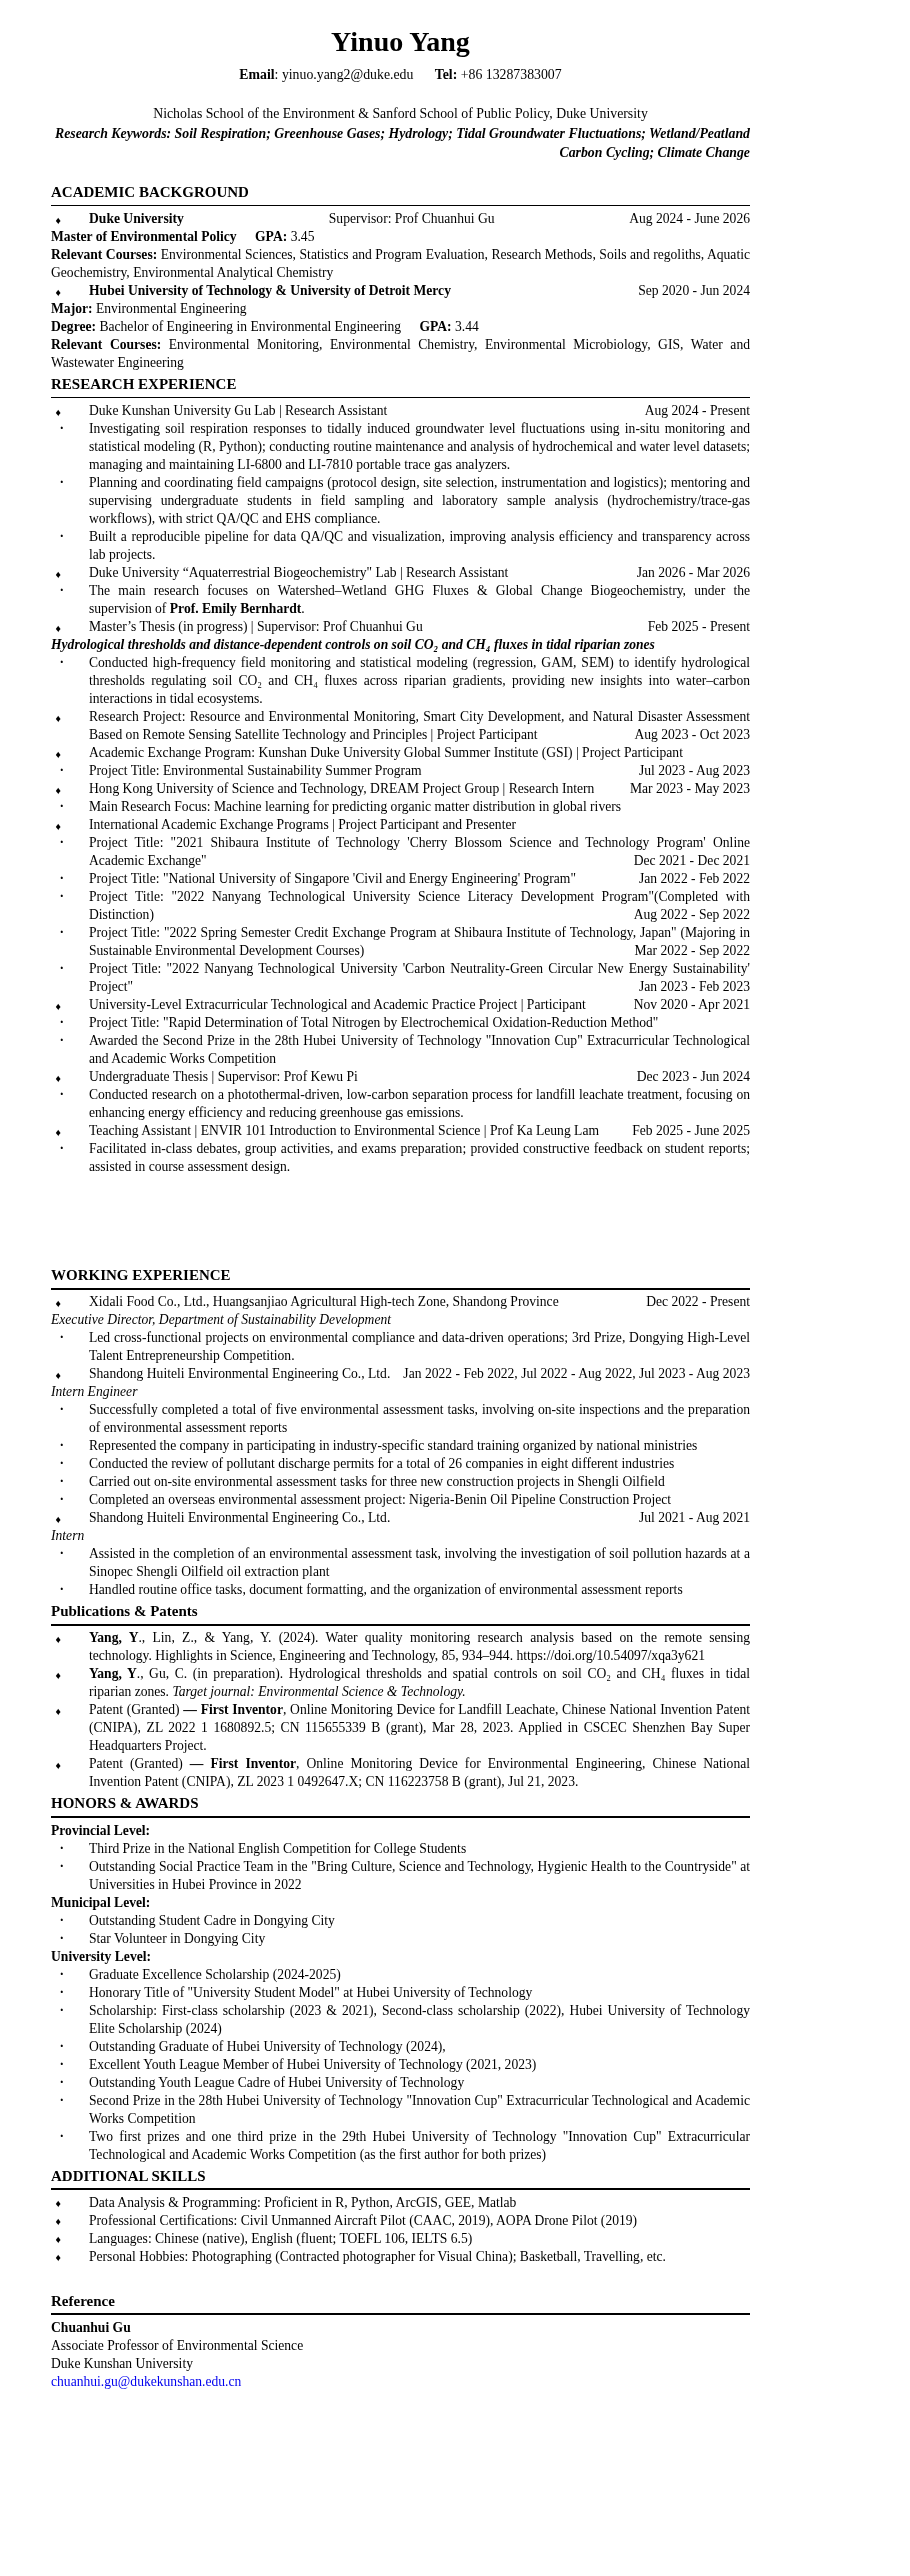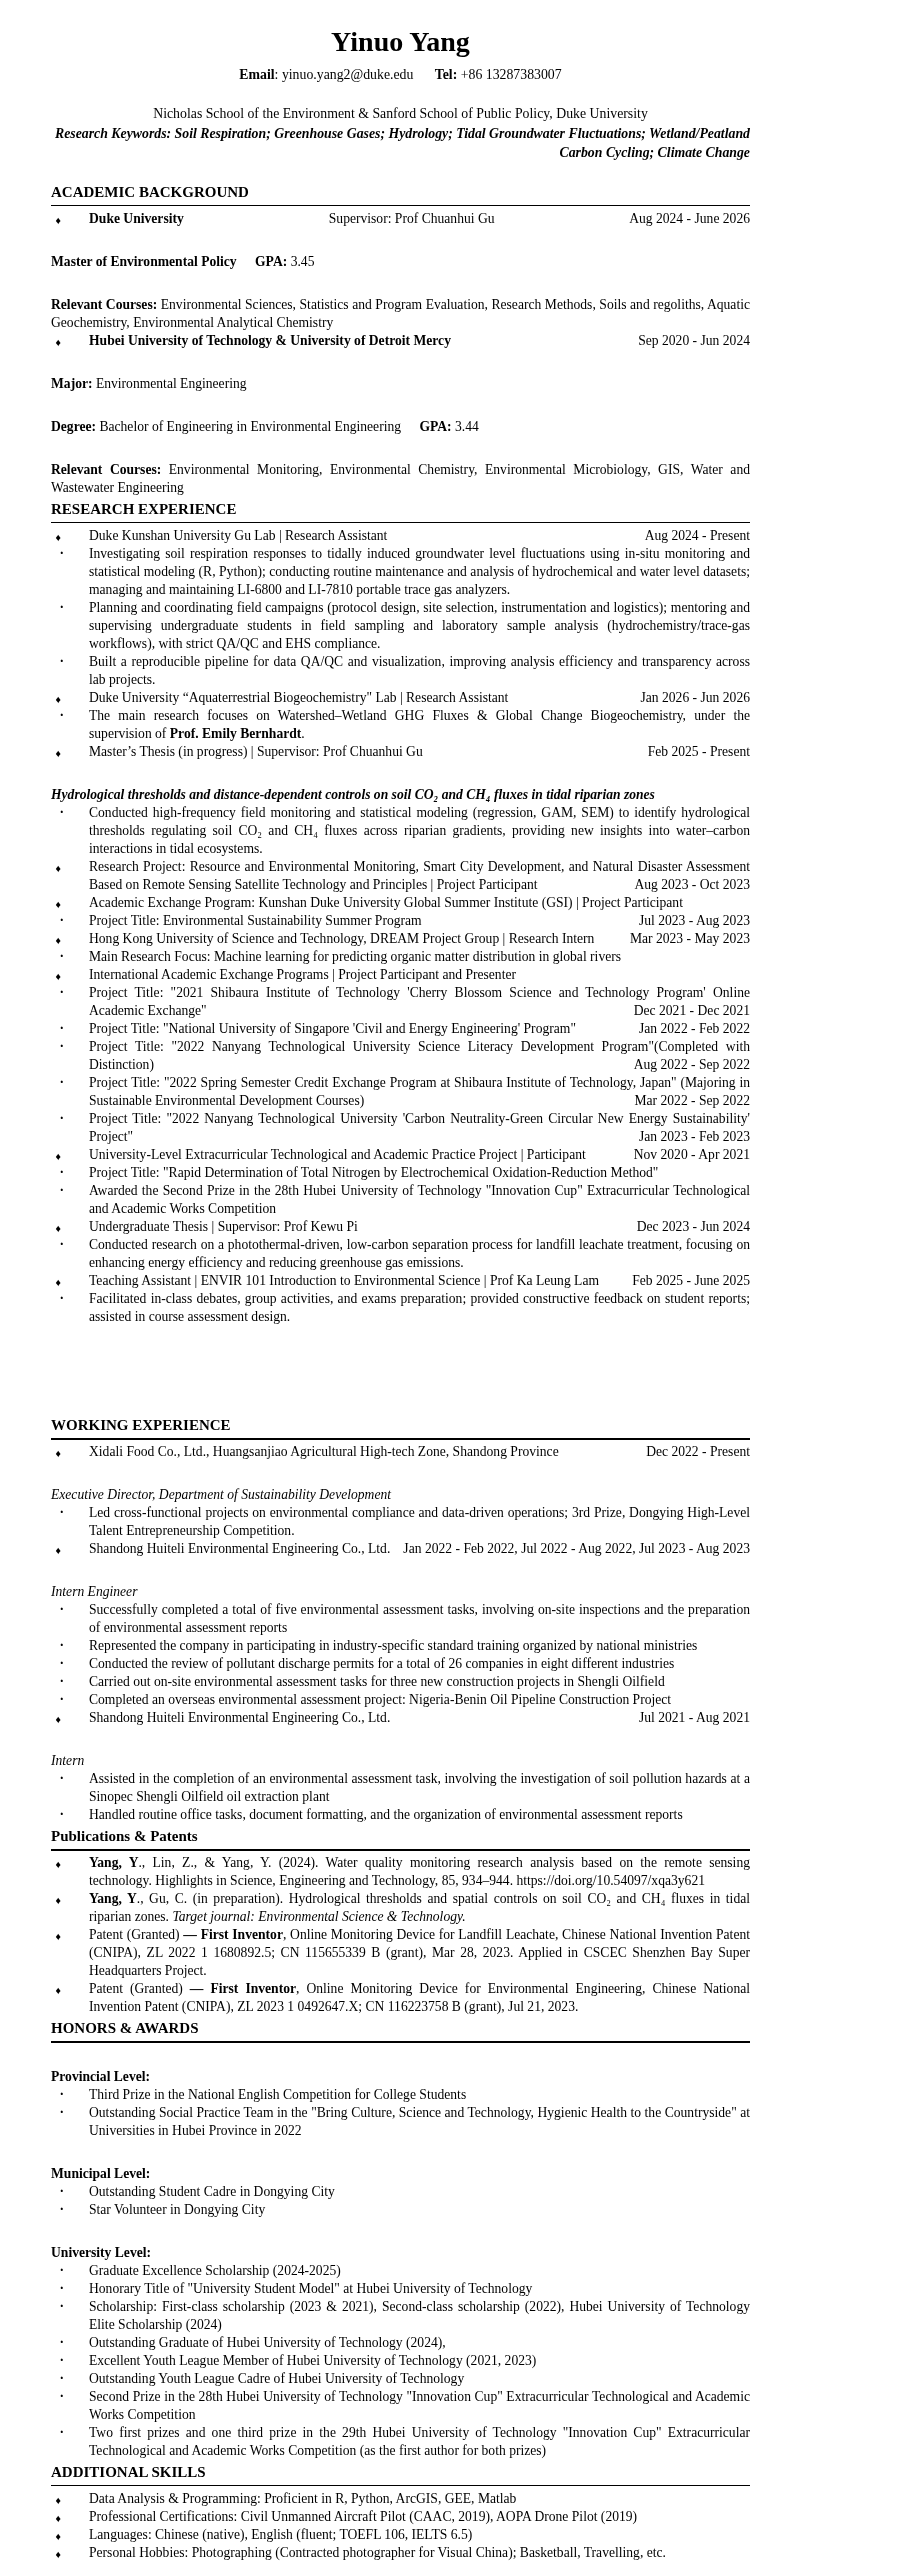--- a/index.html
+++ b/index.html
@@ -15,21 +15,21 @@
     text-align:right;font-size:13.8px;font-weight:bold;font-style:italic;
     line-height:1.42;max-width:754px;margin:2.3px auto 0;
   }
   .sections{margin-top:20px;}
   .sec-title{font-size:15px;font-weight:bold;margin-top:3px;line-height:1.2;}
   .rule{height:1.5px;background:#000;margin:3.8px 0 3.8px;}
   .line{
     position:relative;padding-left:38px;font-size:13.6px;line-height:18px;
     text-align:justify;
   }
-  .line.nb{padding-left:0;margin-top:25px;}
+  .line.nb{padding-left:0;}
   .content{display:block;}
   .bullet{position:absolute;left:4.6px;top:0;}
   .bullet.dia{font-size:10.7px;top:0.8px;}
   .bullet.dot{left:8.4px;font-weight:bold;}
   .date{float:right;padding-left:9.2px;white-space:nowrap;}
   .mid{padding-left:145px;}
   .b{font-weight:bold;}
   .i{font-style:italic;}
   .link{color:#0000EE;cursor:pointer;}
 </style>
@@ -83,21 +83,21 @@
         <div class="line">
           <span class="bullet dot">·</span>
           <span class="content"><span>Planning and coordinating field campaigns (protocol design, site selection, instrumentation and logistics); mentoring and supervising undergraduate students in field sampling and laboratory sample analysis (hydrochemistry/trace-gas workflows), with strict QA/QC and EHS compliance.</span></span>
         </div>
         <div class="line">
           <span class="bullet dot">·</span>
           <span class="content"><span>Built a reproducible pipeline for data QA/QC and visualization, improving analysis efficiency and transparency across lab projects.</span></span>
         </div>
         <div class="line">
           <span class="bullet dia">♦</span>
-          <span class="content"><span class="date">Jan 2026 - Jun 2026</span><span>Duke University “Aquaterrestrial Biogeochemistry" Lab | Research Assistant</span></span>
+          <span class="content"><span class="date">Jan 2026 - Mar 2026</span><span>Duke University “Aquaterrestrial Biogeochemistry" Lab | Research Assistant</span></span>
         </div>
         <div class="line">
           <span class="bullet dot">·</span>
           <span class="content"><span>The main research focuses on Watershed–Wetland GHG Fluxes &amp; Global Change Biogeochemistry, under the supervision of </span><span class="b">Prof. Emily Bernhardt</span><span>.</span></span>
         </div>
         <div class="line">
           <span class="bullet dia">♦</span>
           <span class="content"><span class="date">Feb 2025 - Present</span><span>Master’s Thesis (in progress) | Supervisor: Prof Chuanhui Gu</span></span>
         </div>
         <div class="line nb">

